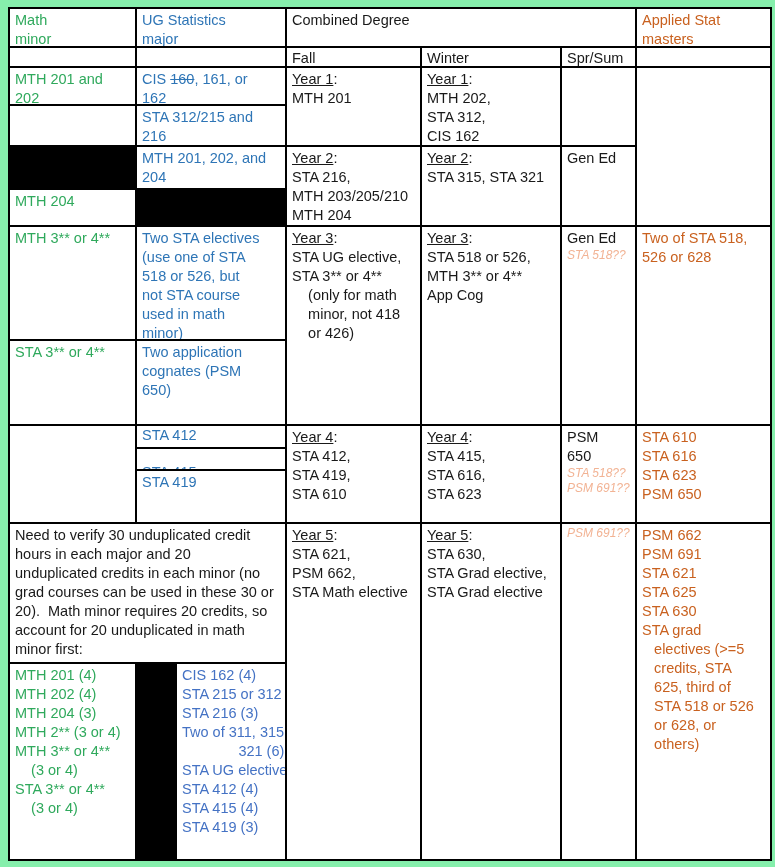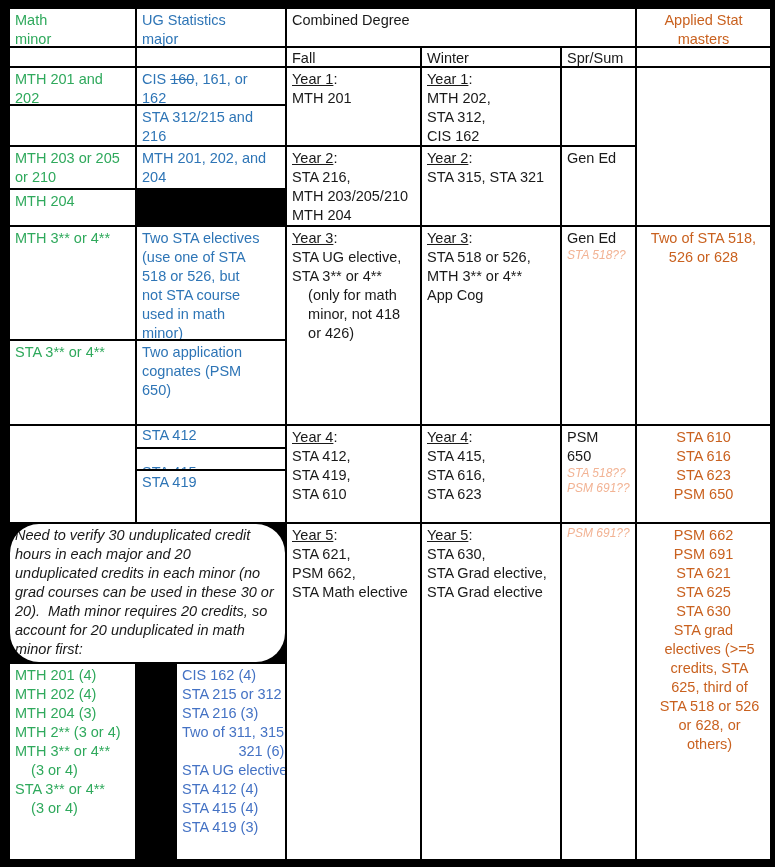--- a/index.html
+++ b/index.html
@@ -1,30 +1,30 @@
 <!DOCTYPE html>
 <html><head>
 <meta charset="utf-8">
 <style>
   html,body{margin:0;padding:0;background:#fff;}
-  .page{position:relative;width:775px;height:867px;background:#000000;overflow:hidden;
+  .page{position:relative;width:775px;height:867px;background:#86efac;overflow:hidden;
         font-family:"Liberation Sans",sans-serif;color:#191919;}
   .tbl{position:absolute;left:8px;top:7px;display:grid;background:#000;padding:2px;gap:2px;
        grid-template-columns:125px 148px 133px 138px 73px 133px;
        grid-template-rows:37px 18px 36px 39px 41px 35px 112px 83px 21px 20px 51px 138px 195px;}
   .cell{background:#fff;padding:2px 5px;font-size:14.5px;line-height:19px;overflow:hidden;}
   .pre{white-space:pre;}
   .green{color:#2fa95c;}
   .blue{color:#2e75b6;}
   .blue2{color:#4472c4;margin-left:40px;}
-  .orange{color:#c9611f;text-align:center;}
+  .orange{color:#c9611f;}
   .sprnote{color:#f2b394;font-style:italic;font-size:12px;line-height:15px;white-space:pre;}
   .u{text-decoration:underline;}
   .strike{text-decoration:line-through;}
-  .it{font-style:italic;border-radius:29px;}
+  .it{}
   .yl{white-space:pre;}
 </style>
 </head>
 <body>
 
 <div class="page">
   <div class="tbl">
 
     <div class="cell pre green" style="grid-area:1/1/2/2">Math
 minor</div>
@@ -54,22 +54,20 @@
       </div>
     <div class="cell" style="grid-area:3/4/5/5">
         <div class="yl"><span class="u">Year 1</span><span>:</span></div>
         <div class="pre">MTH 202,
 STA 312,
 CIS 162</div>
       </div>
     <div class="cell" style="grid-area:3/5/5/6"></div>
     <div class="cell" style="grid-area:3/6/7/7"></div>
 
-    <div class="cell pre green" style="grid-area:5/1/6/2">MTH 203 or 205
-or 210</div>
     <div class="cell pre green" style="grid-area:6/1/7/2">MTH 204</div>
     <div class="cell pre blue" style="grid-area:5/2/6/3">MTH 201, 202, and
 204</div>
     <div class="cell" style="grid-area:5/3/7/4">
         <div class="yl"><span class="u">Year 2</span><span>:</span></div>
         <div class="pre">STA 216,
 MTH 203/205/210
 MTH 204</div>
       </div>
     <div class="cell" style="grid-area:5/4/7/5">

